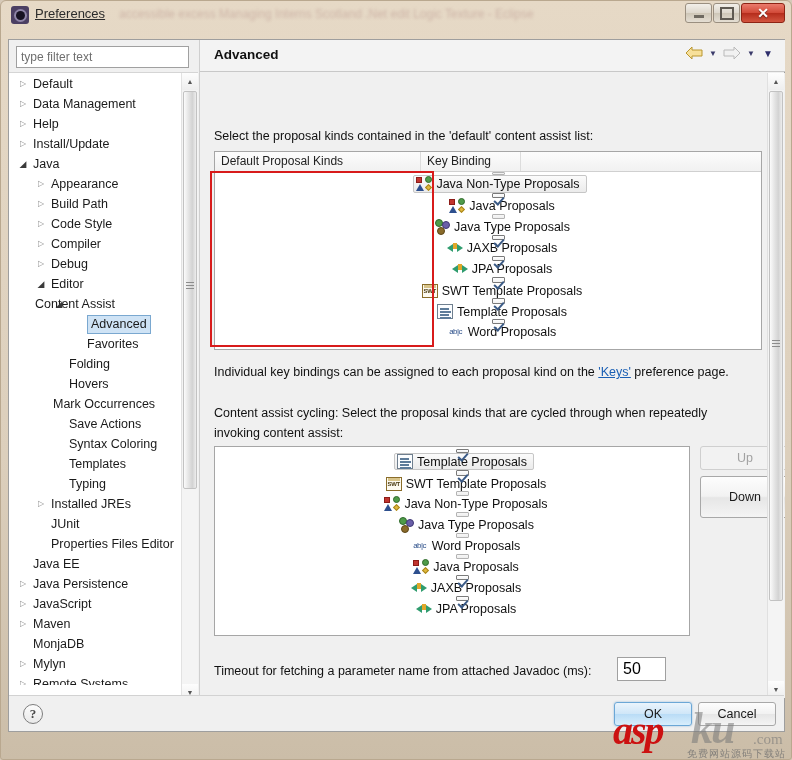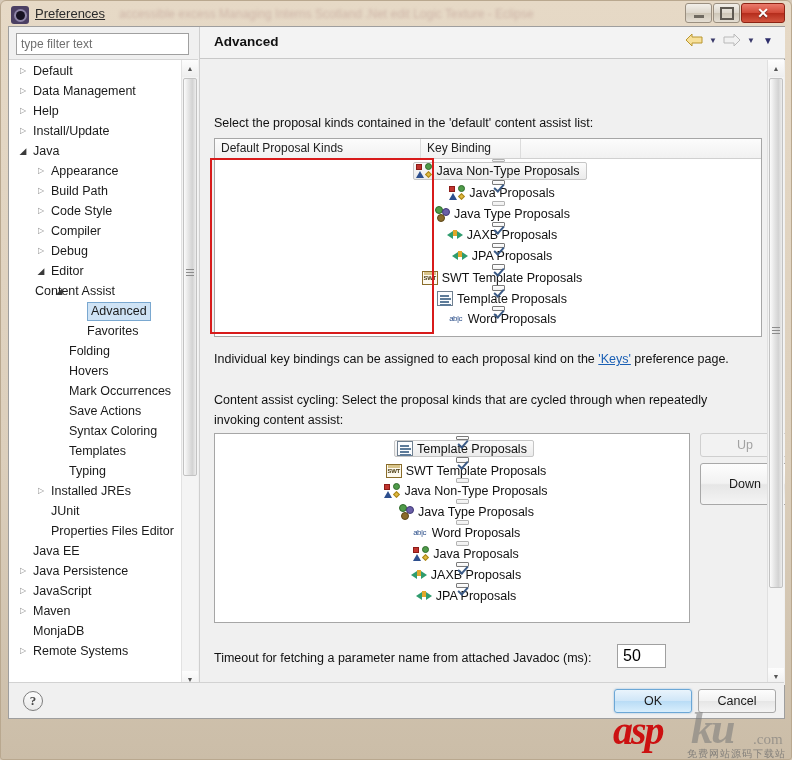--- a/index.html
+++ b/index.html
@@ -70,21 +70,21 @@
   .winbtn.close {
     width: 44px;
     background: linear-gradient(to bottom,#eb7b6c 0%,#d24b39 48%,#b52d1c 52%,#d3543f 100%);
     border-color: #8d2314;
     color: #fff; font-weight: bold; font-size: 14px;
     text-shadow: 0 1px 1px rgba(0,0,0,0.5);
   }
 
   
   .client {
-    position: absolute; left: 7px; top: 25px; width: 777px; height: 693px;
+    position: absolute; left: 7px; top: 38px; width: 777px; height: 693px;
     background: #f0f0f0;
     border: 1px solid #9e9e9e;
   }
 
   
   .leftpanel {
     position: absolute; left: 0; top: 0; width: 189px; height: 691px;
     background: #f0f0f0;
   }
   .filterbox {
@@ -456,33 +456,34 @@
             <div class="trow"><span class="tarrow collapsed" style="left: 26px;"></span><span class="tlabel" style="margin-left: 42px;">Build Path</span></div>
             <div class="trow"><span class="tarrow collapsed" style="left: 26px;"></span><span class="tlabel" style="margin-left: 42px;">Code Style</span></div>
             <div class="trow"><span class="tarrow collapsed" style="left: 26px;"></span><span class="tlabel" style="margin-left: 42px;">Compiler</span></div>
             <div class="trow"><span class="tarrow collapsed" style="left: 26px;"></span><span class="tlabel" style="margin-left: 42px;">Debug</span></div>
             <div class="trow"><span class="tarrow expanded" style="left: 26px;"></span><span class="tlabel" style="margin-left: 42px;">Editor</span></div>
             <div class="trow"><span class="tarrow expanded" style="left: 44px;"></span><span class="tlabel" style="margin-left: 26px;">Content Assist</span></div>
             <div class="trow sel"><span class="tlabel" style="margin-left: 78px;">Advanced</span></div>
             <div class="trow"><span class="tlabel" style="margin-left: 78px;">Favorites</span></div>
             <div class="trow"><span class="tlabel" style="margin-left: 60px;">Folding</span></div>
             <div class="trow"><span class="tlabel" style="margin-left: 60px;">Hovers</span></div>
-            <div class="trow"><span class="tlabel" style="margin-left: 60px;">Mark Occurrences</span></div>
+            <div class="trow"><span class="tlabel" style="margin-left: 44px;">Mark Occurrences</span></div>
             <div class="trow"><span class="tlabel" style="margin-left: 60px;">Save Actions</span></div>
             <div class="trow"><span class="tlabel" style="margin-left: 60px;">Syntax Coloring</span></div>
             <div class="trow"><span class="tlabel" style="margin-left: 60px;">Templates</span></div>
             <div class="trow"><span class="tlabel" style="margin-left: 60px;">Typing</span></div>
             <div class="trow"><span class="tarrow collapsed" style="left: 26px;"></span><span class="tlabel" style="margin-left: 42px;">Installed JREs</span></div>
             <div class="trow"><span class="tlabel" style="margin-left: 42px;">JUnit</span></div>
             <div class="trow"><span class="tlabel" style="margin-left: 42px;">Properties Files Editor</span></div>
             <div class="trow"><span class="tlabel" style="margin-left: 24px;">Java EE</span></div>
             <div class="trow"><span class="tarrow collapsed" style="left: 8px;"></span><span class="tlabel" style="margin-left: 24px;">Java Persistence</span></div>
             <div class="trow"><span class="tarrow collapsed" style="left: 8px;"></span><span class="tlabel" style="margin-left: 24px;">JavaScript</span></div>
             <div class="trow"><span class="tarrow collapsed" style="left: 8px;"></span><span class="tlabel" style="margin-left: 24px;">Maven</span></div>
             <div class="trow"><span class="tlabel" style="margin-left: 24px;">MonjaDB</span></div>
+            <div class="trow"><span class="tarrow collapsed" style="left: 8px;"></span><span class="tlabel" style="margin-left: 24px;">Mylyn</span></div>
             <div class="trow"><span class="tarrow collapsed" style="left: 8px;"></span><span class="tlabel" style="margin-left: 24px;">Remote Systems</span></div>
           </div>
 
         <div class="vscroll" style="top:0;height:628px;">
           <div class="vs-up">▲</div>
           <div class="vs-thumb" style="top:18px;height:398px;">
             <div class="vs-grip" style="top:190px;"></div>
           </div>
           <div class="vs-down" style="bottom:0;">▼</div>
         </div>

